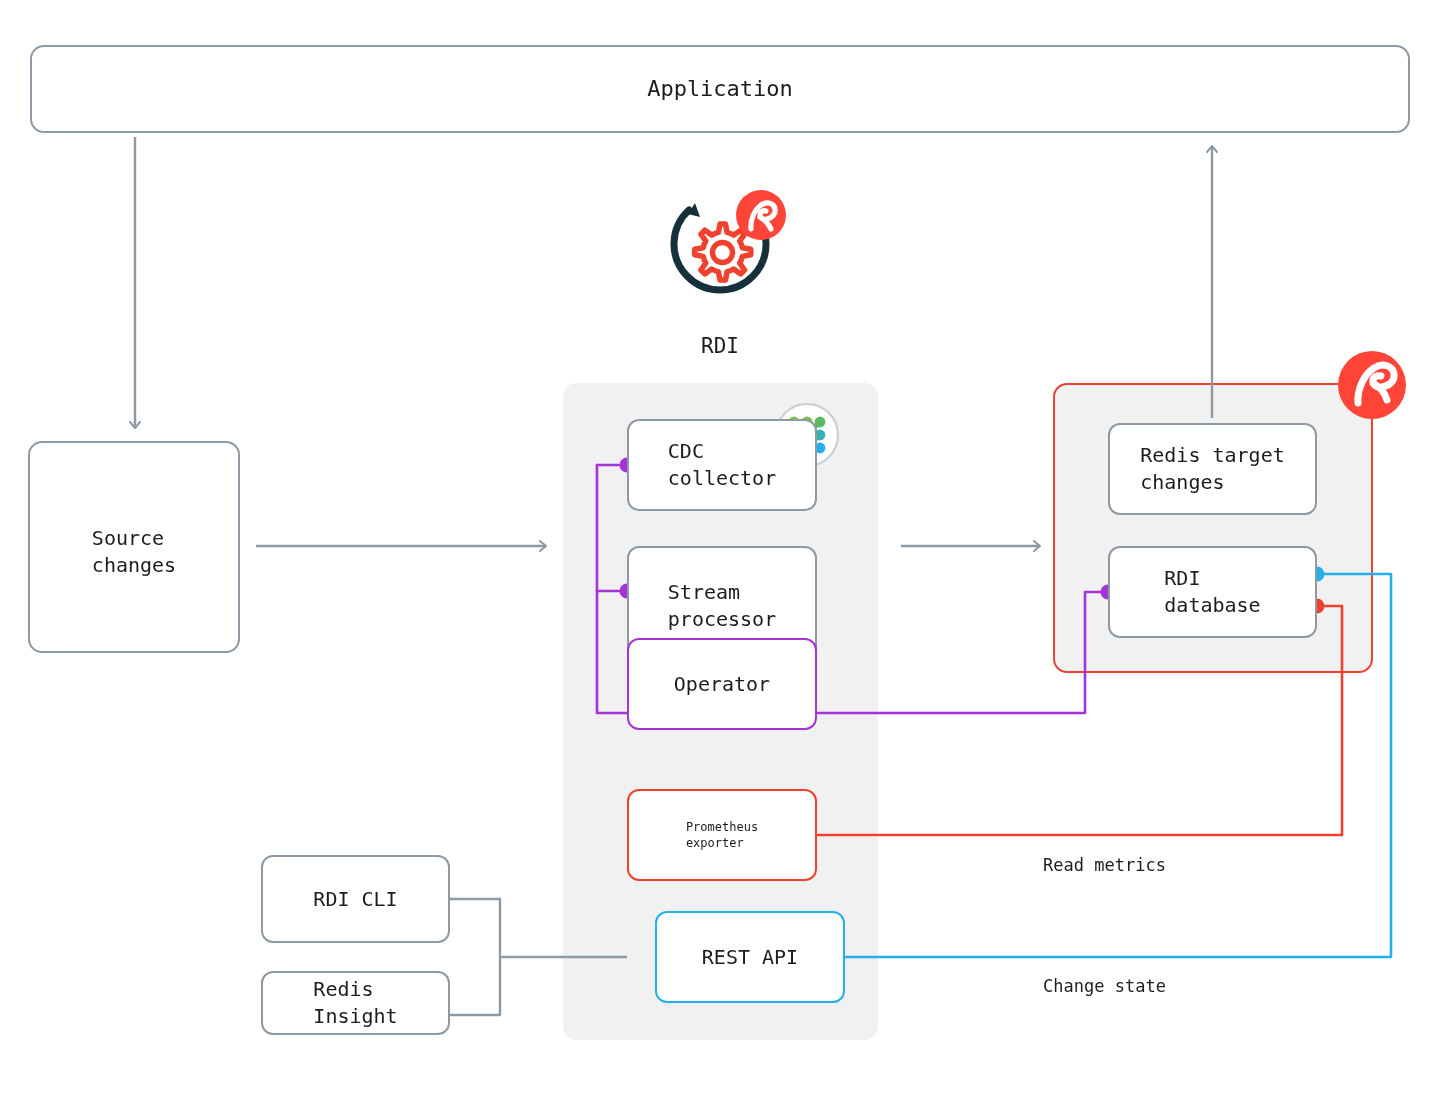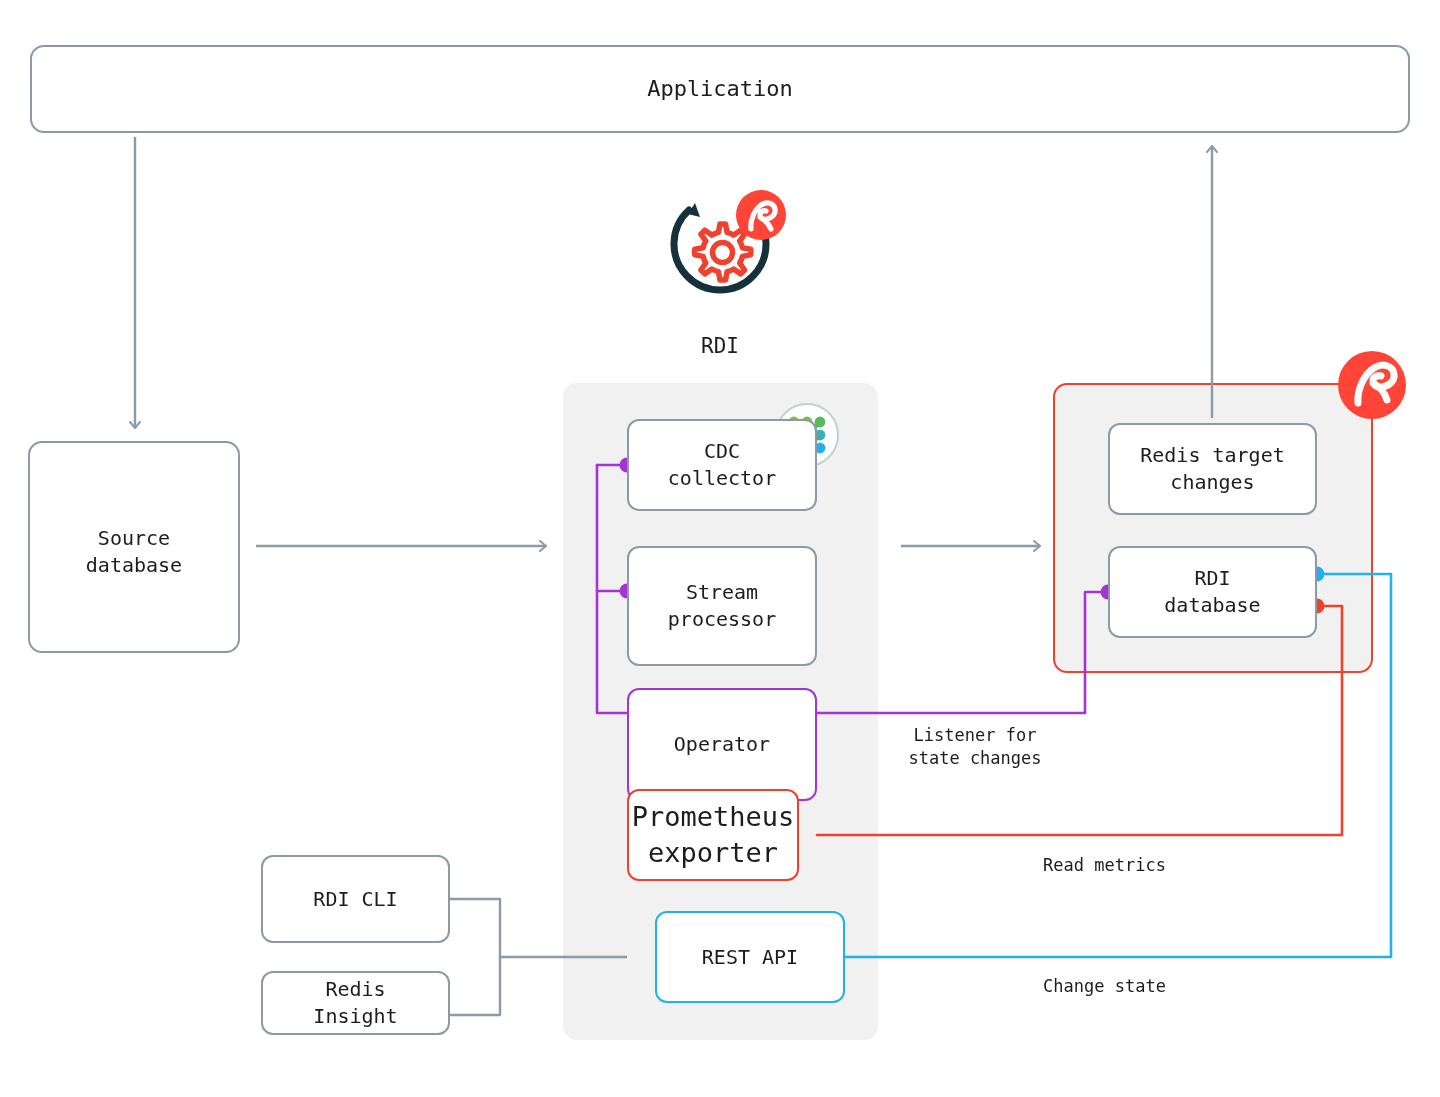--- a/index.html
+++ b/index.html
@@ -27,21 +27,21 @@
   }
   .node {
     position: absolute;
     box-sizing: border-box;
     background: #ffffff;
     border: 2px solid #8d9aa5;
     border-radius: 12px;
     display: flex;
     align-items: center;
     justify-content: center;
-    text-align: center;
+    text-align: left;
     color: #1d1d1d;
     line-height: 1.35;
     white-space: pre-line;
   }
   .node.purple { border-color: #a435d4; }
   .node.red    { border-color: #f0412e; }
   .node.blue   { border-color: #24b0ec; }
 
   #application {
     left: 30px; top: 45px; width: 1380px; height: 88px;
@@ -66,22 +66,22 @@
   #src-db {
     left: 28px; top: 441px; width: 212px; height: 212px;
     border-radius: 14px;
     flex-direction: column;
     font-size: 20px;
   }
   #src-db .db-label { margin-top: 10px; }
 
   #cdc        { left: 627px; top: 419px;  width: 190px; height: 92px;  font-size: 20px; }
   #stream     { left: 627px; top: 546px;  width: 190px; height: 120px;  font-size: 20px; }
-  #operator   { left: 627px; top: 688px;  width: 190px; height: 113px;  font-size: 20px; }
-  #prometheus { left: 627px; top: 789px;  width: 172px; height: 92px;  font-size: 27px; }
+  #operator   { left: 627px; top: 638px;  width: 190px; height: 92px;  font-size: 20px; }
+  #prometheus { left: 627px; top: 789px;  width: 190px; height: 92px;  font-size: 12px; }
   #restapi    { left: 627px; top: 911px;  width: 190px; height: 92px;  font-size: 20px; margin-left: 28px; }
 
   #redis-target { left: 1108px; top: 423px; width: 209px; height: 92px; font-size: 20px; }
   #rdi-db       { left: 1108px; top: 546px; width: 209px; height: 92px; font-size: 20px; }
 
   #rdi-cli       { left: 261px; top: 855px; width: 189px; height: 88px; font-size: 20px; }
   #redis-insight { left: 261px; top: 971px; width: 189px; height: 64px; font-size: 20px; }
 
   .edge-label {
     position: absolute;
@@ -213,21 +213,21 @@
       <path d="M8,17 L8,85 a40,14 0 0 0 80,0 L88,17" fill="none" stroke="#16313c" stroke-width="5" stroke-linejoin="round"></path>
       <path d="M8,40 a40,14 0 0 0 80,0" fill="none" stroke="#16313c" stroke-width="5"></path>
       <path d="M8,62 a40,14 0 0 0 80,0" fill="none" stroke="#16313c" stroke-width="5"></path>
     </g>
   </svg>
 
   <div class="node" id="application">Application</div>
 
   <div class="node" id="src-db">
     <span class="db-label">Source
-database</span>
+changes</span>
   </div>
 
   <div class="node" id="cdc">CDC
 collector</div>
 
   <div class="node" id="stream">Stream
 processor</div>
 
   <div class="node purple" id="operator">Operator</div>
 
@@ -242,20 +242,18 @@
   <div class="node" id="rdi-db">RDI
 database</div>
 
   <div class="node" id="rdi-cli">RDI CLI</div>
 
   <div class="node" id="redis-insight">Redis
 Insight</div>
 
   <div id="rdi-icon-label">RDI</div>
 
-  <div class="edge-label" id="label-listener">Listener for
-state changes</div>
 
   <div class="edge-label" id="label-metrics">Read metrics</div>
 
   <div class="edge-label" id="label-change">Change state</div>
 
 </div>
 
 </body></html>

